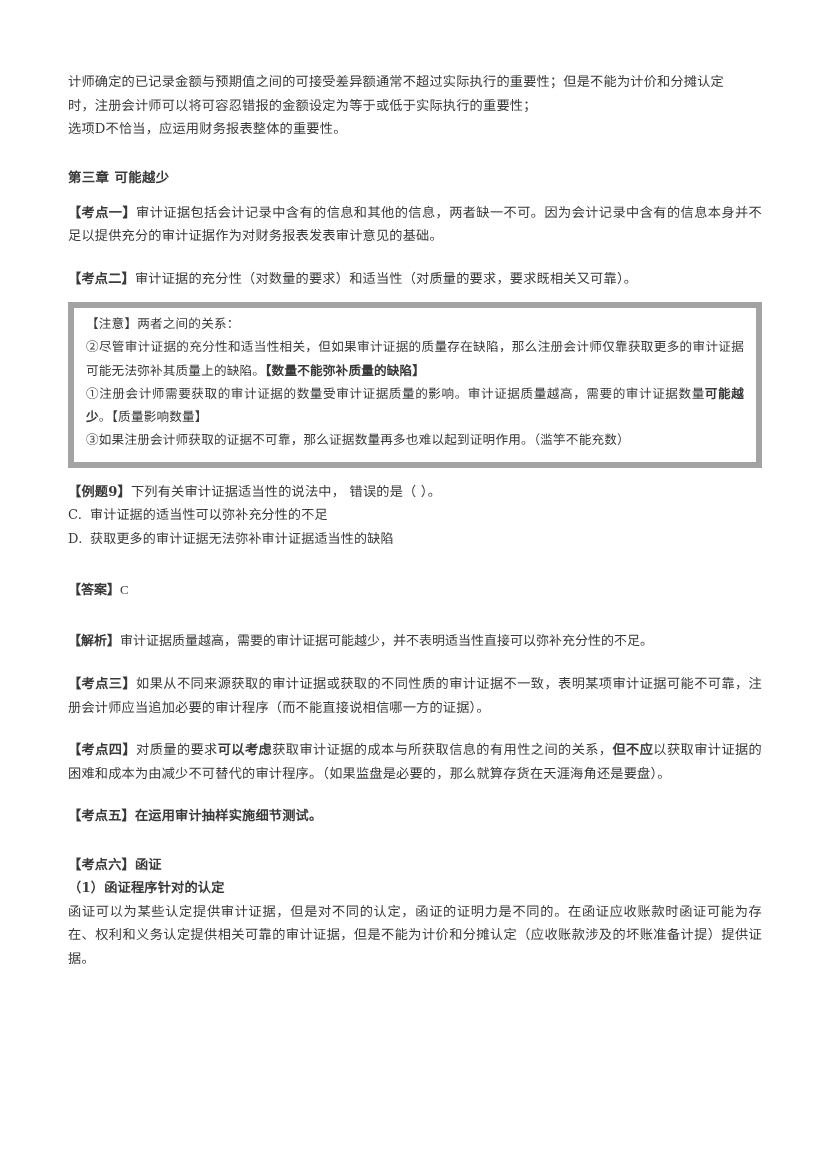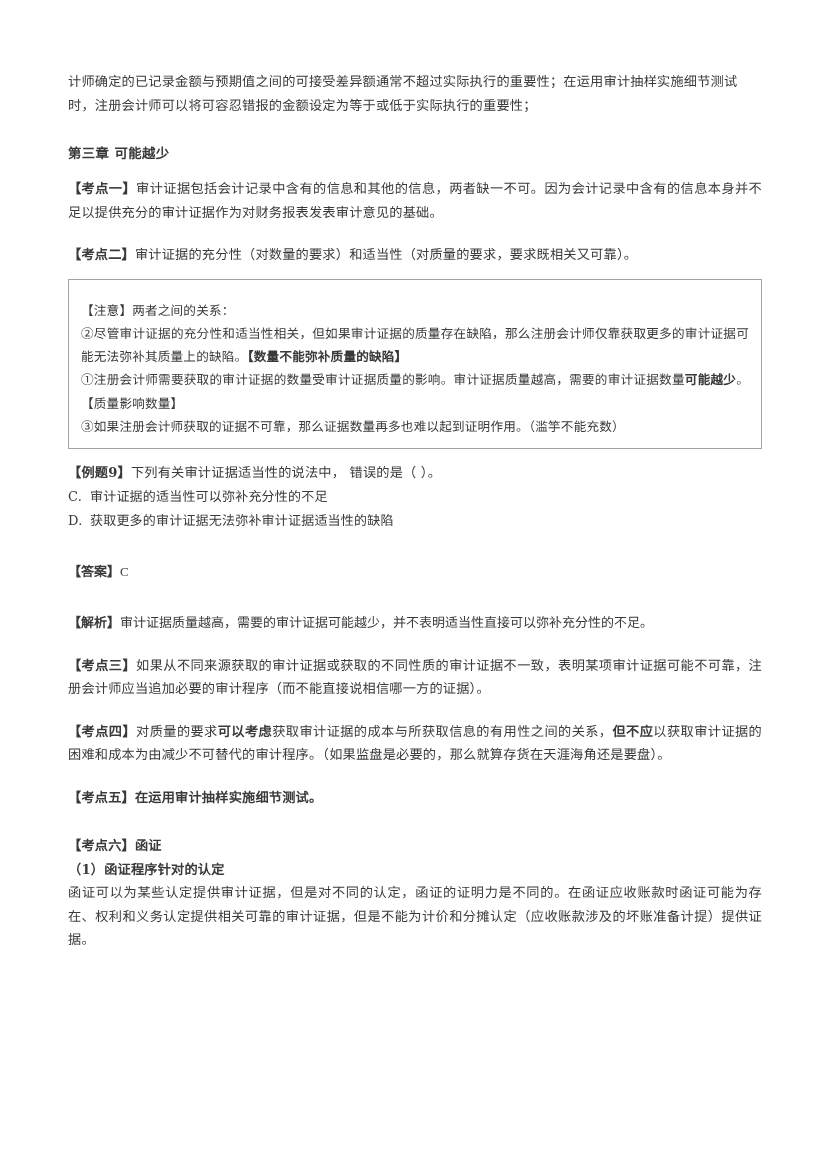--- a/index.html
+++ b/index.html
@@ -43,22 +43,22 @@
   .gap-l  { height: 25px; }
 
   .chapter-title {
     font-size: 13.4px;
     font-weight: bold;
     line-height: 23px;
     letter-spacing: 0.4px;
   }
 
   .notebox {
-    border: 1px solid #a3a3a3;
-    padding: 19px 12px 10px 12px;
+    border: 6px solid #a3a3a3;
+    padding: 4px 12px 10px 12px;
     box-sizing: border-box;
     width: 694px;
   }
   .notebox .para {
     font-size: 12.6px;
     line-height: 23.3px;
   }
 
   .opt {
     font-size: 13px;
@@ -76,22 +76,23 @@
     margin-top: 27px;
   }
   .latin { font-family: "Liberation Serif", serif; }
 </style>
 </head>
 <body>
 
 <div class="page">
   <div class="content">
 
-    <div class="para">计师确定的已记录金额与预期值之间的可接受差异额通常不超过实际执行的重要性；在运用审计抽样实施细节测试</div>
+    <div class="para">计师确定的已记录金额与预期值之间的可接受差异额通常不超过实际执行的重要性；但是不能为计价和分摊认定</div>
     <div class="para">时，注册会计师可以将可容忍错报的金额设定为等于或低于实际执行的重要性；</div>
+    <div class="para">选项D不恰当，应运用财务报表整体的重要性。</div>
 
     <div class="gap-l"></div>
 
     <div class="chapter-title">第三章  可能越少</div>
 
     <div class="gap-s"></div>
 
     <div class="para"><span class="b">【考点一】</span><span>审计证据包括会计记录中含有的信息和其他的信息，两者缺一不可。因为会计记录中含有的信息本身并不足以提供充分的审计证据作为对财务报表发表审计意见的基础。</span></div>
 
     <div class="gap-m"></div>

